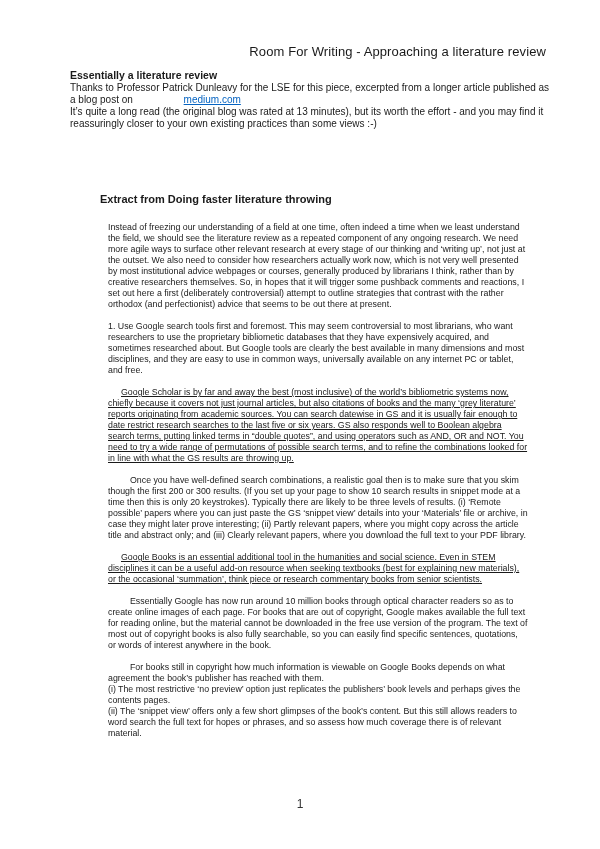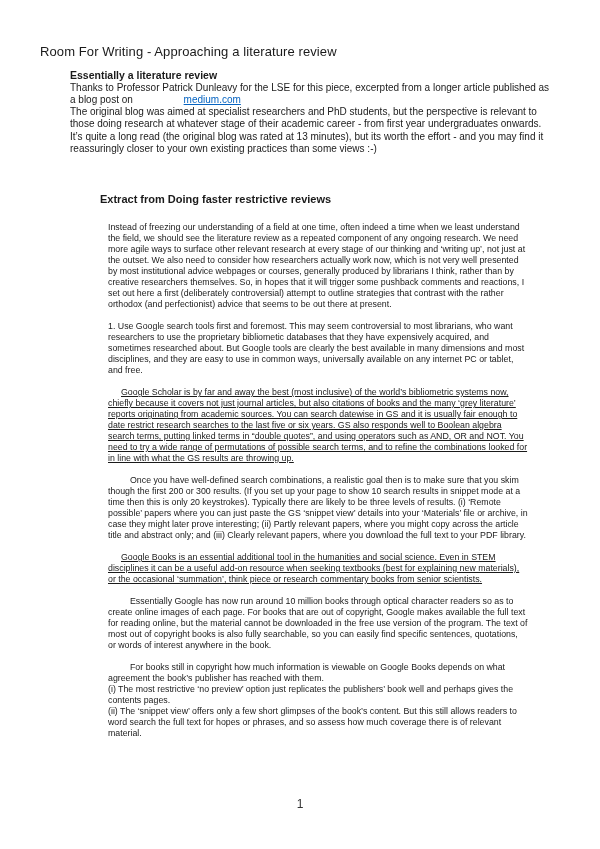--- a/index.html
+++ b/index.html
@@ -13,21 +13,21 @@
     position: relative;
     font-family: "Liberation Sans", sans-serif;
     color: #1a1a1a;
     overflow: hidden;
   }
   .header-title {
     position: absolute;
     top: 44px;
     left: 0;
     right: 54px;
-    text-align: left;
+    text-align: right;
     font-size: 13px;
     letter-spacing: 0.1px;
     color: #1a1a1a;
     padding-left: 40px;
   }
   .intro {
     position: absolute;
     top: 69px;
     left: 70px;
     width: 481px;
@@ -87,32 +87,31 @@
   }
 </style>
 </head>
 <body>
 
 <div class="header-title">Room For Writing - Approaching a literature review</div>
 
 <div class="intro">
   <h1 class="intro-heading">Essentially a literature review</h1>
   <p><span>Thanks to Professor Patrick Dunleavy for the LSE for this piece, excerpted from a longer article published as a blog post on </span><a href="#">medium.com</a></p>
-  <p>The original blog was aimed at specialist researchers and PhD students, but the perspective is relevant to those doing research at whatever stage of their academic career - from first year undergraduates onwards.</p>
   <p>It’s quite a long read (the original blog was rated at 13 minutes), but its worth the effort - and you may find it reassuringly closer to your own existing practices than some views :-)</p>
 </div>
 
 <div class="extract">
-  <h2 class="extract-heading">Extract from Doing faster restrictive reviews</h2>
+  <h2 class="extract-heading">Extract from Doing faster literature throwing</h2>
   <div class="extract-body">
     <p class="first">Instead of freezing our understanding of a field at one time, often indeed a time when we least understand the field, we should see the literature review as a repeated component of any ongoing research. We need more agile ways to surface other relevant research at every stage of our thinking and ‘writing up’, not just at the outset. We also need to consider how researchers actually work now, which is not very well presented by most institutional advice webpages or courses, generally produced by librarians I think, rather than by creative researchers themselves. So, in hopes that it will trigger some pushback comments and reactions, I set out here a first (deliberately controversial) attempt to outline strategies that contrast with the rather orthodox (and perfectionist) advice that seems to be out there at present.</p>
     <p>1. Use Google search tools first and foremost. This may seem controversial to most librarians, who want researchers to use the proprietary bibliometic databases that they have expensively acquired, and sometimes researched about. But Google tools are clearly the best available in many dimensions and most disciplines, and they are easy to use in common ways, universally available on any internet PC or tablet, and free.</p>
     <p class="p-indent-sm">Google Scholar is by far and away the best (most inclusive) of the world’s bibliometric systems now, chiefly because it covers not just journal articles, but also citations of books and the many ‘grey literature’ reports originating from academic sources. You can search datewise in GS and it is usually fair enough to date restrict research searches to the last five or six years. GS also responds well to Boolean algebra search terms, putting linked terms in “double quotes”, and using operators such as AND, OR and NOT. You need to try a wide range of permutations of possible search terms, and to refine the combinations looked for in line with what the GS results are throwing up.</p>
     <p class="p-indent-lg">Once you have well-defined search combinations, a realistic goal then is to make sure that you skim though the first 200 or 300 results. (If you set up your page to show 10 search results in snippet mode at a time then this is only 20 keystrokes). Typically there are likely to be three levels of results. (i) ‘Remote possible’ papers where you can just paste the GS ‘snippet view’ details into your ‘Materials’ file or archive, in case they might later prove interesting; (ii) Partly relevant papers, where you might copy across the article title and abstract only; and (iii) Clearly relevant papers, where you download the full text to your PDF library.</p>
     <p class="p-indent-sm">Google Books is an essential additional tool in the humanities and social science. Even in STEM disciplines it can be a useful add-on resource when seeking textbooks (best for explaining new materials), or the occasional ‘summation’, think piece or research commentary books from senior scientists.</p>
     <p class="p-indent-lg">Essentially Google has now run around 10 million books through optical character readers so as to create online images of each page. For books that are out of copyright, Google makes available the full text for reading online, but the material cannot be downloaded in the free use version of the program. The text of most out of copyright books is also fully searchable, so you can easily find specific sentences, quotations, or words of interest anywhere in the book.</p>
     <p class="p-indent-lg">For books still in copyright how much information is viewable on Google Books depends on what agreement the book’s publisher has reached with them.</p>
-    <p class="p-item">(i) The most restrictive ‘no preview’ option just replicates the publishers’ book well and perhaps gives the contents pages.</p>
+    <p class="p-item">(i) The most restrictive ‘no preview’ option just replicates the publishers’ book levels and perhaps gives the contents pages.</p>
     <p class="p-item">(ii) The ‘snippet view’ offers only a few short glimpses of the book’s content. But this still allows readers to word search the full text for hopes or phrases, and so assess how much coverage there is of relevant material.</p>
   </div>
 </div>
 
 <div class="footer-page-number">1</div>
 
 </body></html>

